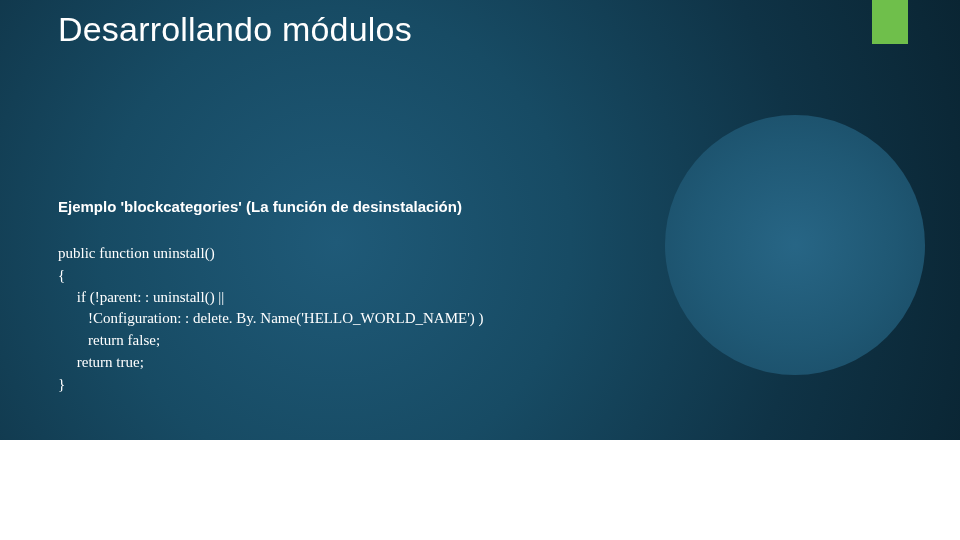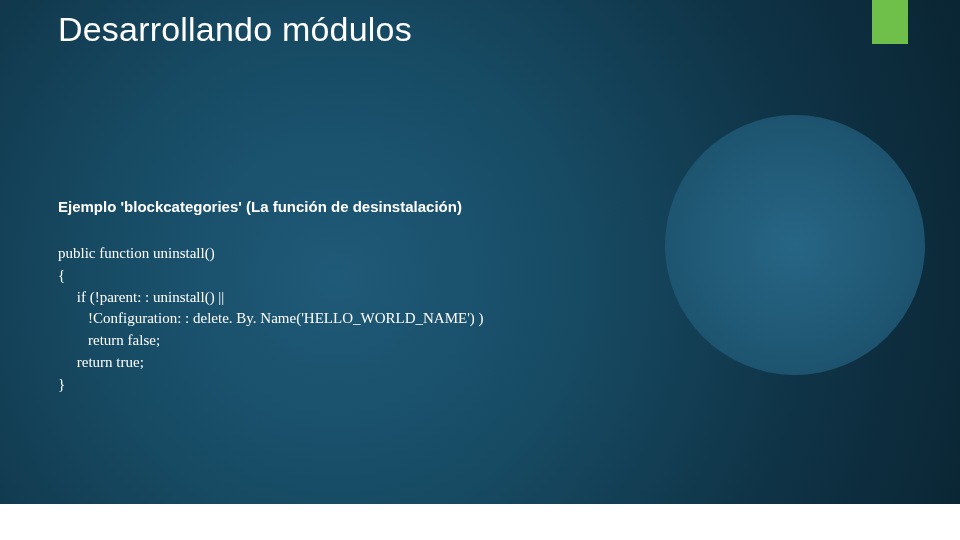--- a/index.html
+++ b/index.html
@@ -6,21 +6,21 @@
     margin: 0;
     padding: 0;
     width: 960px;
     height: 540px;
     overflow: hidden;
     font-family: Arial, Helvetica, sans-serif;
   }
   .slide {
     position: relative;
     width: 960px;
-    height: 504px;
+    height: 440px;
     background: radial-gradient(circle at 35% 55%, #1f5a78 0%, #174b64 35%, #0f3346 70%, #0a2533 100%);
     color: #ffffff;
     box-sizing: border-box;
   }
   .accent-tab {
     position: absolute;
     top: 0;
     right: 52px;
     width: 36px;
     height: 44px;

